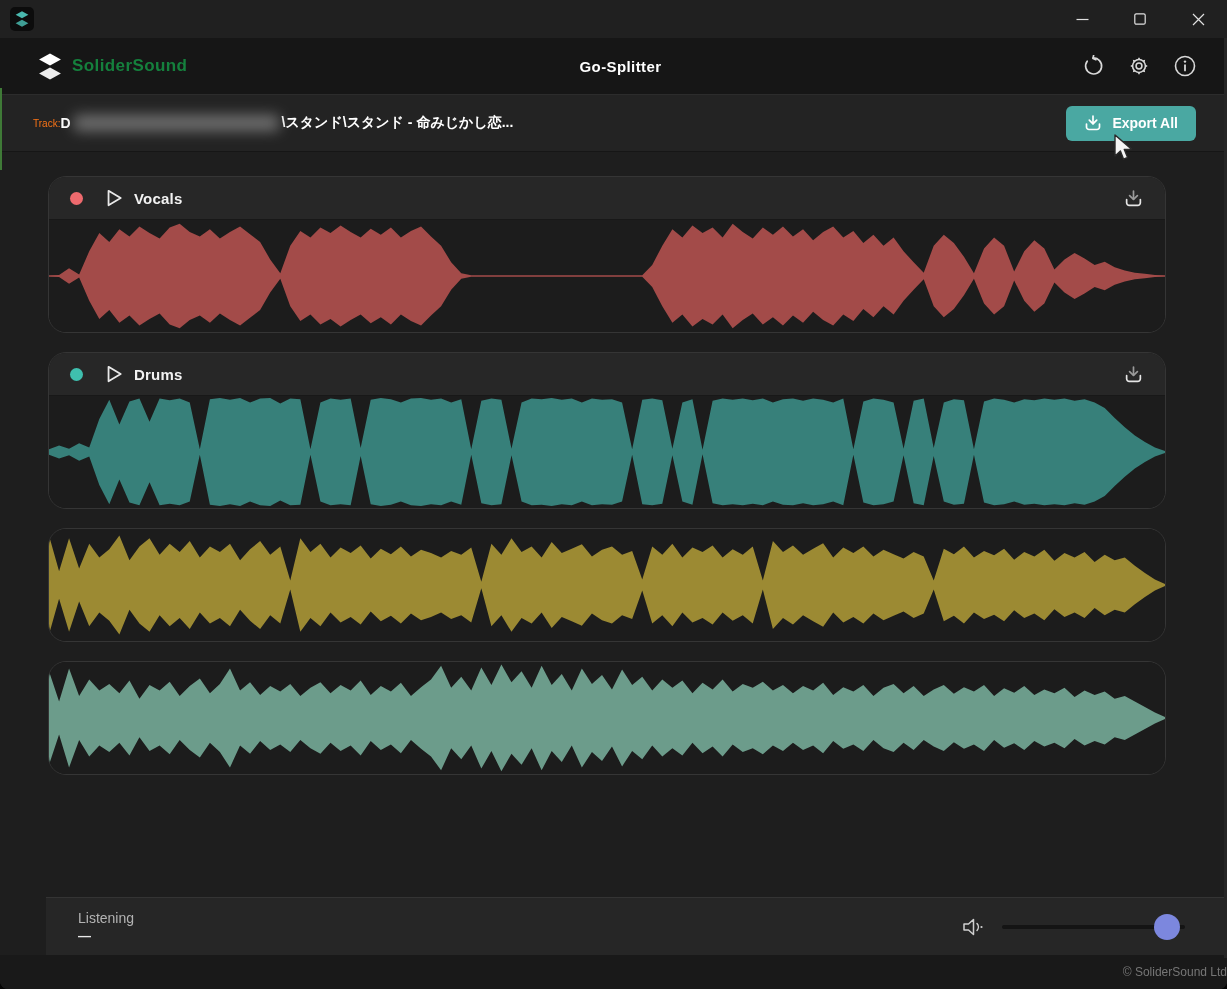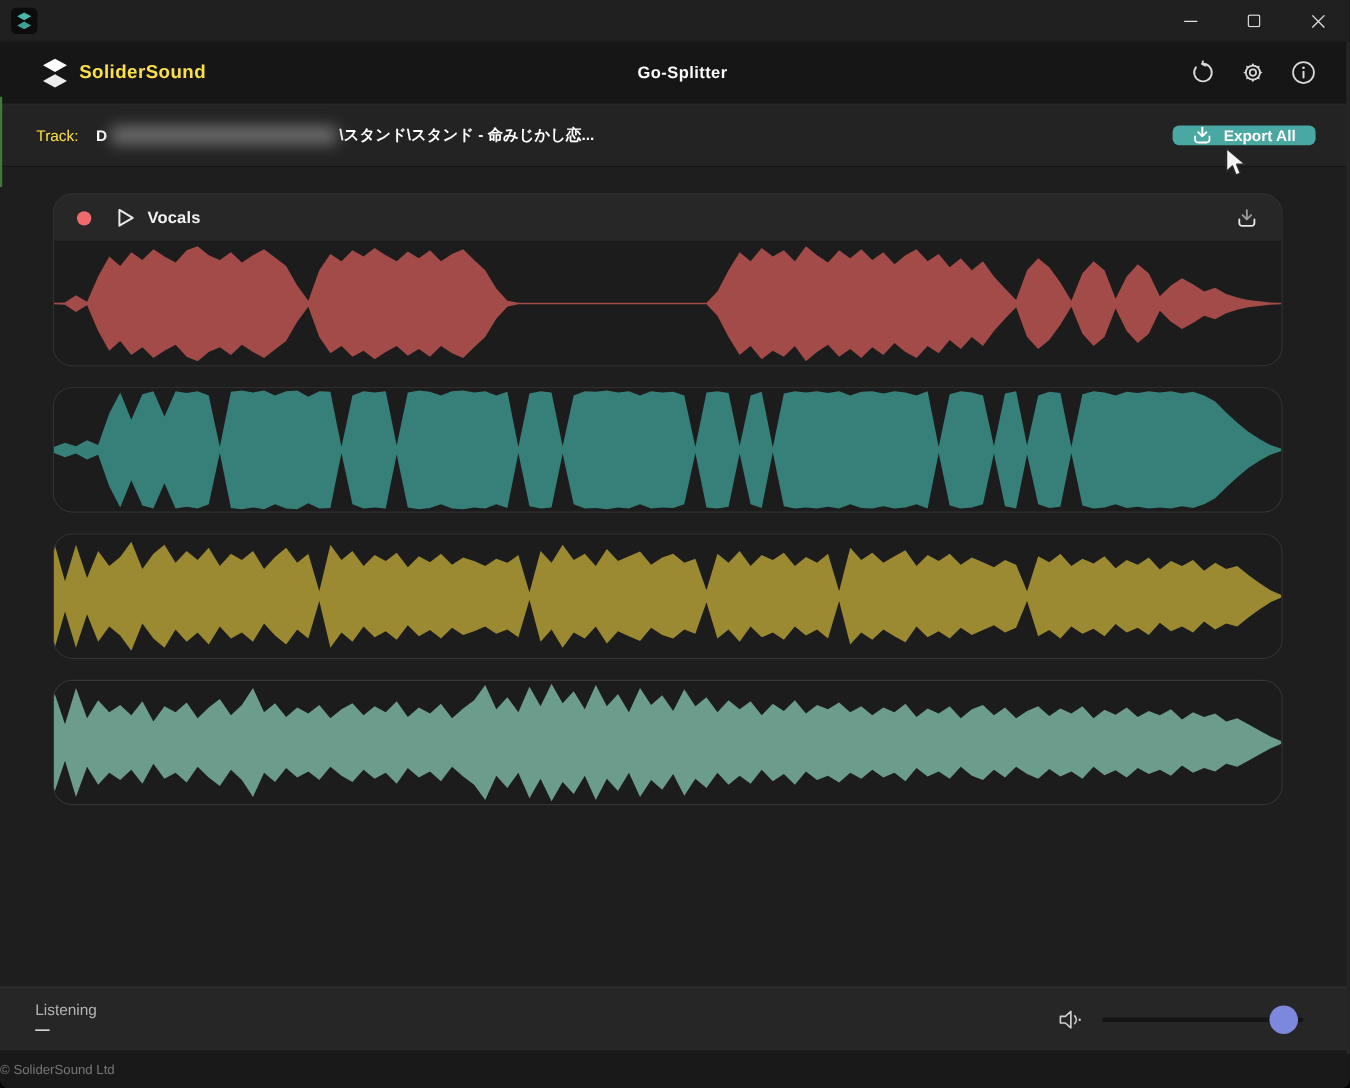--- a/index.html
+++ b/index.html
@@ -15,37 +15,37 @@
   .app-icon { width:24px; height:24px; margin-left:10px; background:#0c0c0c;
     border-radius:5px; display:flex; align-items:center; justify-content:center; }
   .win-controls { display:flex; height:100%; }
   .win-btn { width:58px; height:100%; background:transparent; border:none;
     display:flex; align-items:center; justify-content:center; cursor:pointer; }
 
   
   .header { height:56px; background:#161616; position:relative; display:flex;
     align-items:center; flex:0 0 auto; }
   .brand { display:flex; align-items:center; gap:10px; margin-left:38px; }
-  .brand-name { color:#fde047; font-size:17px; font-weight:600; letter-spacing:.4px; }
+  .brand-name { color:#15803d; font-size:17px; font-weight:600; letter-spacing:.4px; }
   .app-title { position:absolute; left:14px; right:0; text-align:center; color:#ffffff;
     font-size:15px; font-weight:700; letter-spacing:.4px; pointer-events:none; }
   .header-actions { margin-left:auto; margin-right:24px; display:flex; gap:10px; }
   .icon-btn { width:36px; height:36px; background:transparent; border:none;
     display:flex; align-items:center; justify-content:center; cursor:pointer; }
 
   
   .trackbar { height:58px; background:#232323; border-top:1px solid #2c2c2c;
     border-bottom:1px solid #161616; display:flex; align-items:center;
     padding:0 31px 0 33px; flex:0 0 auto; }
-  .track-label { color:#fde047; font-size:14px; margin-right:16px; }
+  .track-label { color:#f97316; font-size:10px; }
   .track-path { color:#ffffff; font-size:14px; font-weight:700; white-space:nowrap;
     display:flex; align-items:center; }
   .redacted { display:inline-block; width:205px; height:16px; margin:0 3px;
     background:#8a8a8a; border-radius:3px; filter:blur(7px); opacity:.75; }
-  .export-btn { margin-left:auto; height:18px; padding:0 18px; background:#4aa8a2;
+  .export-btn { margin-left:auto; height:35px; padding:0 18px; background:#4aa8a2;
     border:none; border-radius:6px; color:#ffffff; font-size:14px; font-weight:700;
     display:flex; align-items:center; gap:10px; cursor:pointer;
     font-family:"Liberation Sans", sans-serif; }
 
   
   .content { flex:1 1 auto; background:#1e1e1e; padding-top:24px; }
   .stem-card { width:1118px; margin:0 0 19px 48px; border:1px solid #353535;
     border-radius:18px; overflow:hidden; background:#1c1c1c; }
   .stem-header { height:43px; background:#272727; border-bottom:1px solid #181818;
     display:flex; align-items:center; padding:0 18px 0 21px; }
@@ -54,34 +54,34 @@
     height:24px; display:flex; align-items:center; justify-content:center; cursor:pointer; }
   .stem-name { color:#f2f2f2; font-size:15px; font-weight:700; margin-left:8px;
     letter-spacing:.2px; }
   .dl { background:transparent; border:none; margin-left:auto; width:28px; height:28px;
     display:flex; align-items:center; justify-content:center; cursor:pointer; }
   .wave { height:112px; background:#1c1c1c; }
   .wave svg { display:block; width:100%; height:100%; }
 
   
   .statusbar { height:58px; background:#262626; border-top:1px solid #343434;
-    display:flex; align-items:center; padding:0 42px 0 32px; flex:0 0 auto; }
+    display:flex; align-items:center; padding:0 42px 0 32px; flex:0 0 auto;margin-left:46px; }
   .status-left { display:flex; flex-direction:column; gap:2px; }
   .status-text { color:#b3b3b3; font-size:14px; }
   .time-display { color:#e8e8e8; font-size:13px; font-weight:700; }
   .volume { margin-left:auto; display:flex; align-items:center; gap:14px; }
   .slider { position:relative; width:183px; height:26px; cursor:pointer; }
   .slider-track { position:absolute; left:0; right:0; top:11px; height:4px;
     background:#141414; border-radius:2px; }
   .slider-knob { position:absolute; top:13px; width:26px; height:26px;
     border-radius:50%; transform:translate(-50%,-50%); cursor:grab; }
 
   
   .footer { height:34px; background:#191919; display:flex; align-items:center;
-    justify-content:flex-start; flex:0 0 auto; }
+    justify-content:flex-end; flex:0 0 auto; }
   .copyright { color:#767676; font-size:12px; }
 
   
   .left-sliver { position:absolute; left:0; top:88px; width:2px; height:82px;
     background:#3f7a37; }
   .right-sliver { position:absolute; right:0; top:38px; width:3px; height:920px;
     background:#262626; }
 
   .cursor { position:absolute; left:1113px; top:134px; pointer-events:none; z-index:50; }
 </style>
@@ -185,20 +185,36 @@
       </button>
     </div>
     <div class="wave">
       <svg viewBox="0 0 1118 112" preserveAspectRatio="none">
         <path fill="#a34b49" d="M0.0,55.3 L10.1,54.9 L20.1,48.3 L30.2,54.4 L40.3,31.3 L50.4,13.1 L60.4,21.9 L70.5,9.3 L80.6,16.4 L90.6,6.5 L100.7,13.1 L110.8,18.6 L120.9,7.6 L130.9,3.8 L141.0,12.0 L151.1,16.4 L161.2,9.3 L171.2,18.6 L181.3,12.0 L191.4,6.5 L201.4,14.2 L211.5,21.9 L221.6,39.5 L231.7,53.3 L241.7,25.7 L251.8,10.9 L261.9,17.5 L271.9,7.6 L282.0,13.1 L292.1,5.4 L302.2,12.0 L312.2,17.5 L322.3,8.7 L332.4,14.8 L342.5,7.6 L352.5,17.5 L362.6,10.9 L372.7,6.5 L382.7,16.4 L392.8,25.7 L402.9,42.3 L413.0,53.3 L423.0,55.3 L433.1,55.3 L443.2,55.3 L453.2,55.3 L463.3,55.3 L473.4,55.3 L483.5,55.3 L493.5,55.3 L503.6,55.3 L513.7,55.3 L523.7,55.3 L533.8,55.3 L543.9,55.3 L554.0,55.3 L564.0,55.3 L574.1,55.3 L584.2,55.3 L594.3,55.3 L604.3,45.0 L614.4,25.7 L624.5,9.3 L634.5,17.5 L644.6,5.4 L654.7,13.1 L664.8,7.6 L674.8,17.5 L684.9,3.8 L695.0,12.0 L705.0,18.6 L715.1,7.6 L725.2,14.8 L735.3,6.5 L745.3,16.4 L755.4,9.3 L765.5,20.3 L775.5,12.0 L785.6,6.5 L795.7,17.5 L805.8,10.9 L815.8,23.0 L825.9,14.8 L836.0,25.7 L846.1,17.5 L856.1,31.3 L866.2,42.3 L876.3,52.7 L886.3,25.7 L896.4,14.8 L906.5,23.0 L916.6,36.8 L926.6,53.3 L936.7,28.5 L946.8,17.5 L956.8,25.7 L966.9,51.6 L977.0,31.3 L987.1,20.3 L997.1,28.5 L1007.2,49.4 L1017.3,39.5 L1027.4,32.9 L1037.4,38.4 L1047.5,45.0 L1057.6,41.7 L1067.6,47.2 L1077.7,50.5 L1087.8,52.7 L1097.9,53.8 L1107.9,54.9 L1118.0,55.3 L1118.0,56.7 L1107.9,57.1 L1097.9,58.2 L1087.8,59.3 L1077.7,61.5 L1067.6,64.8 L1057.6,70.3 L1047.5,67.0 L1037.4,73.6 L1027.4,79.1 L1017.3,72.5 L1007.2,62.6 L997.1,83.5 L987.1,91.8 L977.0,80.8 L966.9,60.4 L956.8,86.3 L946.8,94.5 L936.7,83.5 L926.6,58.8 L916.6,75.3 L906.5,89.0 L896.4,97.3 L886.3,86.3 L876.3,59.3 L866.2,69.8 L856.1,80.8 L846.1,94.5 L836.0,86.3 L825.9,97.3 L815.8,89.0 L805.8,101.1 L795.7,94.5 L785.6,105.5 L775.5,100.0 L765.5,91.8 L755.4,102.8 L745.3,95.6 L735.3,105.5 L725.2,97.3 L715.1,104.4 L705.0,93.4 L695.0,100.0 L684.9,108.3 L674.8,94.5 L664.8,104.4 L654.7,98.9 L644.6,106.6 L634.5,94.5 L624.5,102.8 L614.4,86.3 L604.3,67.0 L594.3,56.7 L584.2,56.7 L574.1,56.7 L564.0,56.7 L554.0,56.7 L543.9,56.7 L533.8,56.7 L523.7,56.7 L513.7,56.7 L503.6,56.7 L493.5,56.7 L483.5,56.7 L473.4,56.7 L463.3,56.7 L453.2,56.7 L443.2,56.7 L433.1,56.7 L423.0,56.7 L413.0,58.8 L402.9,69.8 L392.8,86.3 L382.7,95.6 L372.7,105.5 L362.6,101.1 L352.5,94.5 L342.5,104.4 L332.4,97.3 L322.3,103.3 L312.2,94.5 L302.2,100.0 L292.1,106.6 L282.0,98.9 L271.9,104.4 L261.9,94.5 L251.8,101.1 L241.7,86.3 L231.7,58.8 L221.6,72.5 L211.5,90.1 L201.4,97.8 L191.4,105.5 L181.3,100.0 L171.2,93.4 L161.2,102.8 L151.1,95.6 L141.0,100.0 L130.9,108.3 L120.9,104.4 L110.8,93.4 L100.7,98.9 L90.6,105.5 L80.6,95.6 L70.5,102.8 L60.4,90.1 L50.4,98.9 L40.3,80.8 L30.2,57.6 L20.1,63.7 L10.1,57.1 L0.0,56.7 Z"></path>
       </svg>
     </div>
   </section>
 
   <section class="stem-card">
+    <div class="stem-header">
+      <span class="dot" style="background: rgb(63, 191, 174);"></span>
+      <button class="play">
+        <svg width="17" height="18" viewBox="0 0 15 16">
+          <path d="M2.2 1.6 L13 8 L2.2 14.4 Z" fill="none" stroke="#e8e8e8" stroke-width="1.6" stroke-linejoin="round"></path>
+        </svg>
+      </button>
+      <h3 class="stem-name">Drums</h3>
+      <button class="dl">
+        <svg width="19" height="19" viewBox="0 0 18 18">
+          <line x1="9" y1="2" x2="9" y2="9.5" stroke="#9b9b9b" stroke-width="1.6" stroke-linecap="round"></line>
+          <path d="M5.3 6.2 L9 9.9 L12.7 6.2" fill="none" stroke="#9b9b9b" stroke-width="1.6" stroke-linecap="round" stroke-linejoin="round"></path>
+          <path d="M2.5 10 v3 a2.5 2.5 0 0 0 2.5 2.5 h8 a2.5 2.5 0 0 0 2.5 -2.5 v-3" fill="none" stroke="#e6e6e6" stroke-width="1.6" stroke-linecap="round"></path>
+        </svg>
+      </button>
+    </div>
     <div class="wave">
       <svg viewBox="0 0 1118 112" preserveAspectRatio="none">
         <path fill="#37807a" d="M0.0,53.3 L10.1,49.4 L20.1,52.7 L30.2,47.2 L40.3,51.6 L50.4,23.0 L60.4,3.8 L70.5,28.5 L80.6,5.4 L90.6,2.6 L100.7,25.7 L110.8,2.6 L120.9,4.3 L130.9,2.6 L141.0,6.5 L151.1,53.3 L161.2,3.2 L171.2,2.1 L181.3,3.8 L191.4,2.1 L201.4,6.5 L211.5,2.6 L221.6,2.1 L231.7,7.6 L241.7,2.6 L251.8,3.2 L261.9,53.3 L271.9,6.5 L282.0,2.6 L292.1,3.8 L302.2,2.6 L312.2,52.1 L322.3,3.8 L332.4,2.1 L342.5,3.2 L352.5,6.5 L362.6,2.6 L372.7,2.1 L382.7,3.8 L392.8,2.6 L402.9,6.5 L413.0,3.2 L423.0,53.3 L433.1,4.8 L443.2,2.6 L453.2,3.8 L463.3,52.7 L473.4,6.5 L483.5,2.6 L493.5,3.2 L503.6,2.1 L513.7,3.8 L523.7,2.6 L533.8,6.5 L543.9,2.6 L554.0,3.8 L564.0,3.2 L574.1,6.5 L584.2,53.3 L594.3,3.8 L604.3,2.6 L614.4,4.3 L624.5,52.7 L634.5,6.5 L644.6,3.2 L654.7,53.8 L664.8,4.8 L674.8,2.6 L684.9,3.8 L695.0,2.6 L705.0,4.3 L715.1,2.6 L725.2,6.5 L735.3,3.2 L745.3,2.6 L755.4,4.8 L765.5,2.6 L775.5,3.8 L785.6,6.5 L795.7,2.6 L805.8,53.3 L815.8,5.4 L825.9,2.6 L836.0,3.8 L846.1,6.5 L856.1,52.7 L866.2,4.8 L876.3,2.6 L886.3,52.1 L896.4,6.5 L906.5,3.2 L916.6,4.3 L926.6,53.3 L936.7,5.4 L946.8,2.6 L956.8,3.8 L966.9,6.5 L977.0,3.2 L987.1,4.3 L997.1,2.6 L1007.2,3.8 L1017.3,2.6 L1027.4,4.8 L1037.4,3.2 L1047.5,6.5 L1057.6,12.0 L1067.6,21.9 L1077.7,31.3 L1087.8,39.5 L1097.9,46.1 L1107.9,51.6 L1118.0,54.9 L1118.0,57.1 L1107.9,60.4 L1097.9,65.9 L1087.8,72.5 L1077.7,80.8 L1067.6,90.1 L1057.6,100.0 L1047.5,105.5 L1037.4,108.8 L1027.4,107.2 L1017.3,109.3 L1007.2,108.3 L997.1,109.3 L987.1,107.7 L977.0,108.8 L966.9,105.5 L956.8,108.3 L946.8,109.3 L936.7,106.6 L926.6,58.8 L916.6,107.7 L906.5,108.8 L896.4,105.5 L886.3,59.9 L876.3,109.3 L866.2,107.2 L856.1,59.3 L846.1,105.5 L836.0,108.3 L825.9,109.3 L815.8,106.6 L805.8,58.8 L795.7,109.3 L785.6,105.5 L775.5,108.3 L765.5,109.3 L755.4,107.2 L745.3,109.3 L735.3,108.8 L725.2,105.5 L715.1,109.3 L705.0,107.7 L695.0,109.3 L684.9,108.3 L674.8,109.3 L664.8,107.2 L654.7,58.2 L644.6,108.8 L634.5,105.5 L624.5,59.3 L614.4,107.7 L604.3,109.3 L594.3,108.3 L584.2,58.8 L574.1,105.5 L564.0,108.8 L554.0,108.3 L543.9,109.3 L533.8,105.5 L523.7,109.3 L513.7,108.3 L503.6,109.9 L493.5,108.8 L483.5,109.3 L473.4,105.5 L463.3,59.3 L453.2,108.3 L443.2,109.3 L433.1,107.2 L423.0,58.8 L413.0,108.8 L402.9,105.5 L392.8,109.3 L382.7,108.3 L372.7,109.9 L362.6,109.3 L352.5,105.5 L342.5,108.8 L332.4,109.9 L322.3,108.3 L312.2,59.9 L302.2,109.3 L292.1,108.3 L282.0,109.3 L271.9,105.5 L261.9,58.8 L251.8,108.8 L241.7,109.3 L231.7,104.4 L221.6,109.9 L211.5,109.3 L201.4,105.5 L191.4,109.9 L181.3,108.3 L171.2,109.9 L161.2,108.8 L151.1,58.8 L141.0,105.5 L130.9,109.3 L120.9,107.7 L110.8,109.3 L100.7,86.3 L90.6,109.3 L80.6,106.6 L70.5,83.5 L60.4,108.3 L50.4,89.0 L40.3,60.4 L30.2,64.8 L20.1,59.3 L10.1,62.6 L0.0,58.8 Z"></path>
       </svg>
     </div>
   </section>
 
   <section class="stem-card">
     <div class="wave">
       <svg viewBox="0 0 1118 112" preserveAspectRatio="none">

